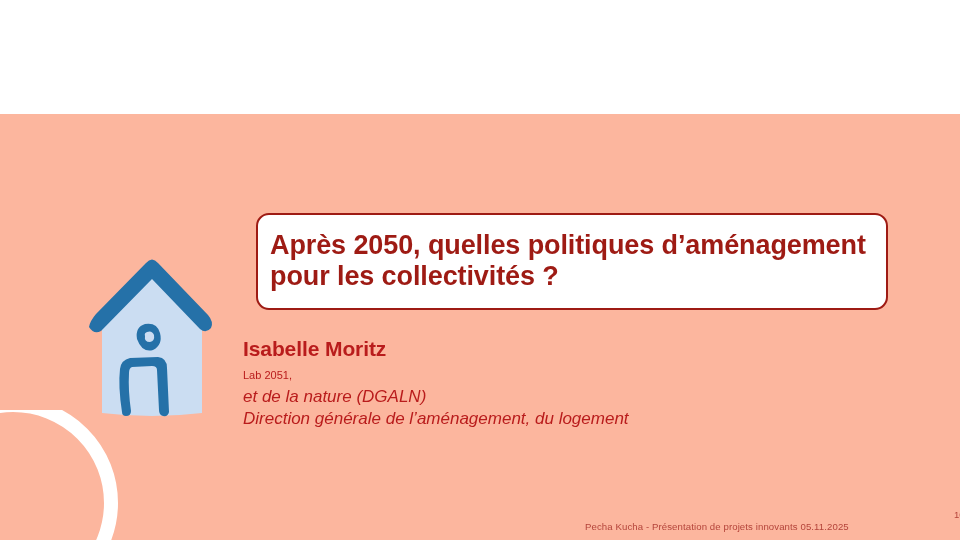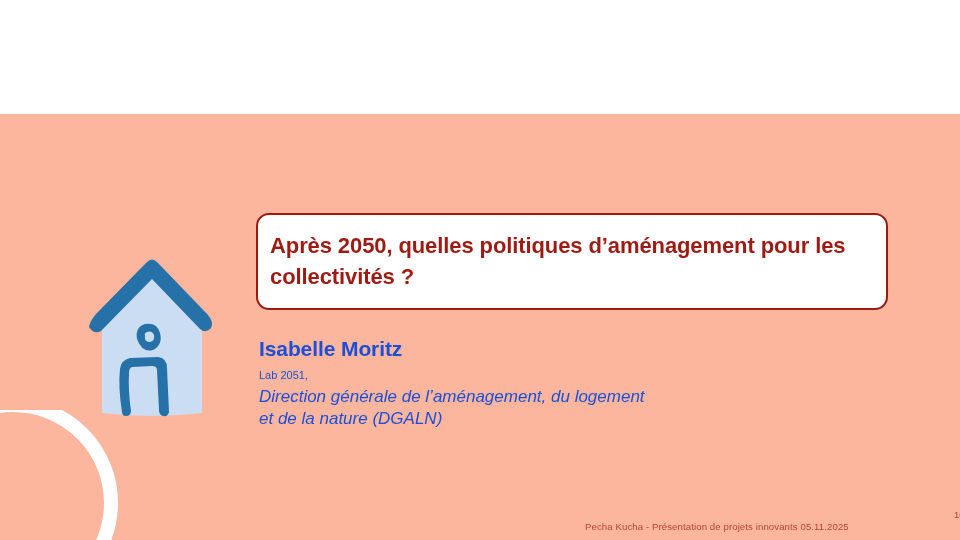--- a/index.html
+++ b/index.html
@@ -137,34 +137,34 @@
     border-radius: 13px;
     z-index: 4;
   }
   .title-text {
     position: absolute;
     left: 12px;
     top: 15px;
     right: 14px;
     font-family: "Liberation Sans", sans-serif;
     font-weight: bold;
-    font-size: 22px;
+    font-size: 27px;
     line-height: 31px;
     color: #9E1B14;
     letter-spacing: -0.1px;
   }
 
   
   .speaker {
     position: absolute;
-    left: 259px;
+    left: 243px;
     top: 336px;
     width: 520px;
     z-index: 4;
-    color: #1d4ed8;
+    color: #b91c1c;
   }
   .speaker-name {
     font-family: "Liberation Sans", sans-serif;
     font-weight: bold;
     font-size: 21px;
     line-height: 26px;
     letter-spacing: -0.1px;
   }
   .speaker-org {
     font-family: "Liberation Sans", sans-serif;
@@ -280,22 +280,22 @@
   </div>
 
   <div class="title-box">
     <div class="title-text">Après 2050, quelles politiques d’aménagement pour les collectivités ?</div>
   </div>
 
   <div class="speaker">
     <div class="speaker-name">Isabelle Moritz</div>
     <div class="speaker-org">Lab 2051,</div>
     <div class="speaker-dept">
+      <div>et de la nature (DGALN)</div>
       <div>Direction générale de l’aménagement, du logement</div>
-      <div>et de la nature (DGALN)</div>
     </div>
   </div>
 
   <div class="footer">
     <div class="footer-text">Pecha Kucha - Présentation de projets innovants  05.11.2025</div>
     <div class="footer-page">10</div>
   </div>
 
 </div>
 

